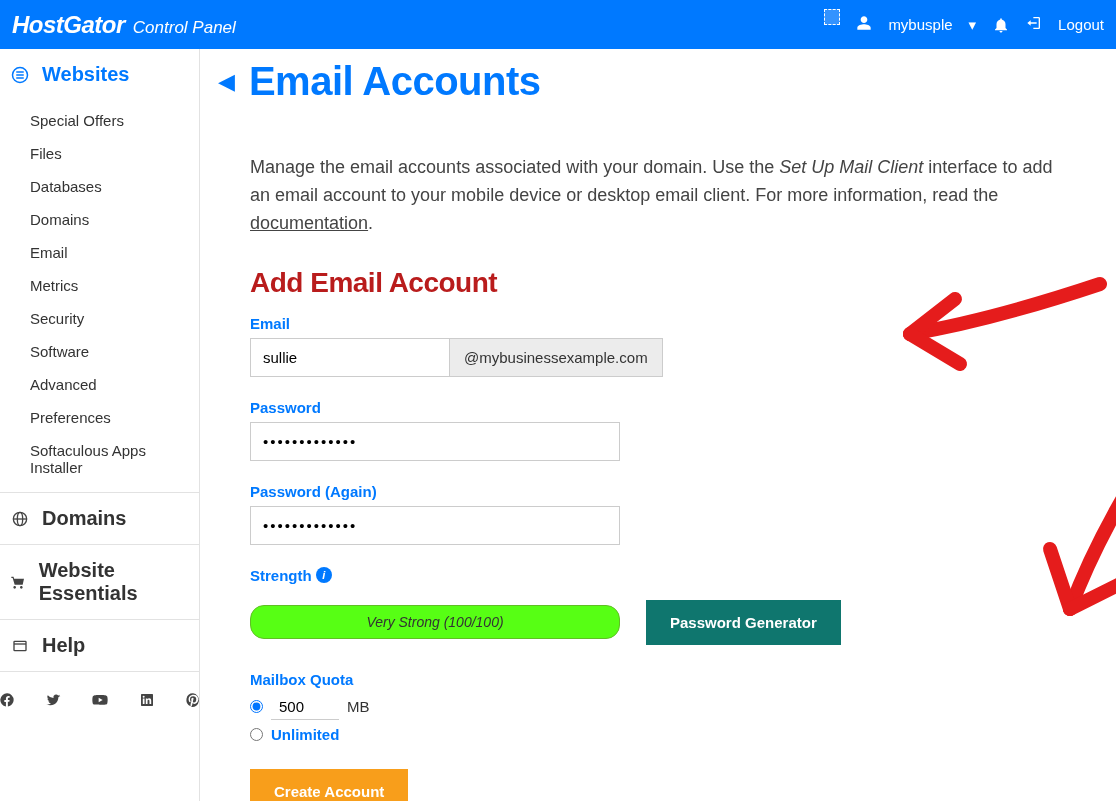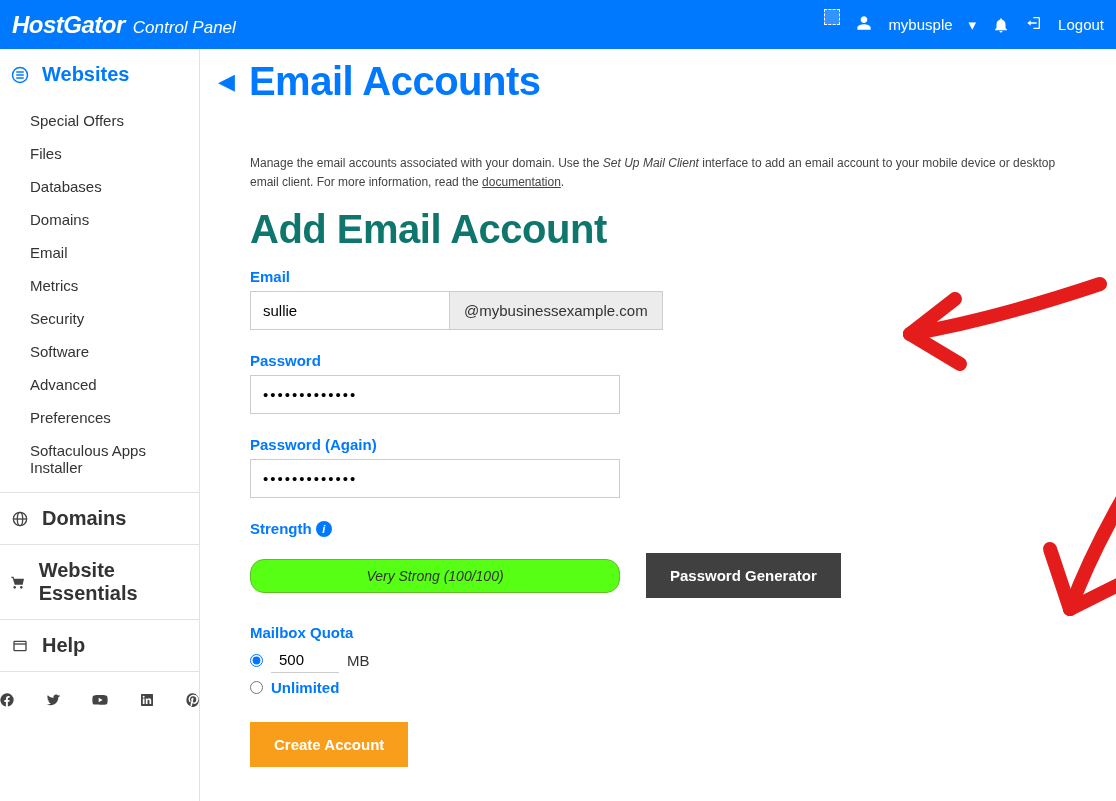--- a/index.html
+++ b/index.html
@@ -21,34 +21,34 @@
     .sidebar-header.grey .hicon { color:#444; }
     .sidebar-items { padding: 4px 0 8px 0; }
     .sidebar-link { display:block; padding: 8px 10px 8px 30px; font-size: 15px; color:#333; text-decoration:none; cursor:pointer; }
     .social-row { display:flex; justify-content:center; gap:30px; padding:20px 0; color:#444; }
     .social-row span { cursor:pointer; font-size:16px; }
     .main { flex:1; background:#fff; position:relative; overflow:hidden; }
     .page-title-row { display:flex; align-items:center; gap: 14px; padding: 10px 20px 4px 18px; }
     .back-caret { color:#0079ff; font-size:22px; cursor:pointer; }
     .page-title { color:#0079ff; font-weight: 800; font-size: 40px; letter-spacing:-0.5px; }
     .panel { margin: 18px 20px 0 20px; background:#fff; padding: 28px 30px; }
-    .intro { color:#444; font-size:12px; line-height:1.55; margin-bottom: 16px; }
+    .intro { color:#444; font-size:18px; line-height:1.55; margin-bottom: 29px; }
     .intro .em { font-style: italic; }
     .intro a { color:#444; text-decoration: underline; }
-    .section-h { color:#0f766e; font-size:40px; font-weight:800; margin-bottom: 16px; letter-spacing:-0.5px; }
+    .section-h { color:#b91c1c; font-size:28px; font-weight:800; margin-bottom: 16px; letter-spacing:-0.5px; }
     .field-label { color:#0079ff; font-size:15px; font-weight:700; margin-bottom:6px; display:flex; align-items:center; gap:4px; }
     .info-badge { display:inline-flex; width:16px; height:16px; border-radius:50%; background:#0079ff; color:#fff; font-size:11px; font-weight:700; align-items:center; justify-content:center; font-style:italic; }
     .email-row { display:flex; margin-bottom:22px; }
     .email-input { border:1px solid #ccc; padding:10px 12px; width:200px; font-size:15px; }
     .email-domain { border:1px solid #ccc; border-left:none; background:#ececec; padding:10px 14px; font-size:15px; color:#333; }
     .pass-input { border:1px solid #ccc; padding:10px 12px; width:370px; font-size:15px; letter-spacing:2px; margin-bottom:22px; display:block; }
     .strength-row { display:flex; align-items:center; gap:26px; margin-top:16px; margin-bottom:26px; }
     .strength-bar { width:370px; height:34px; background:#57ff14; border:1px solid #5fbf24; border-radius:14px; display:flex; align-items:center; justify-content:center; color:#333; font-size:14px; font-style:italic; }
     .btn { border:none; cursor:pointer; font-size:15px; font-weight:600; padding:14px 24px; color:#fff; }
-    .btn-blue { background:#404040; }
+    .btn-blue { background:#0f766e; }
     .btn-orange { background:#f89e1b; }
     .quota-block { margin-top:6px; }
     .quota-opt { display:flex; align-items:center; gap:8px; margin:6px 0; font-size:15px; }
     .quota-num { border:1px solid #ccc; border-left:none;border-right:none;border-top:none; width:68px; padding:4px 8px; font-size:15px; }
     .quota-unlimited { color:#0079ff; font-weight:700; }
     .create-row { margin-top:26px; }
     .annot-arrow { position:absolute; pointer-events:none; }
     svg.arrow path { stroke:#e51c1c; stroke-width:14; stroke-linecap:round; stroke-linejoin:round; fill:none; }
   </style>
 </head>

